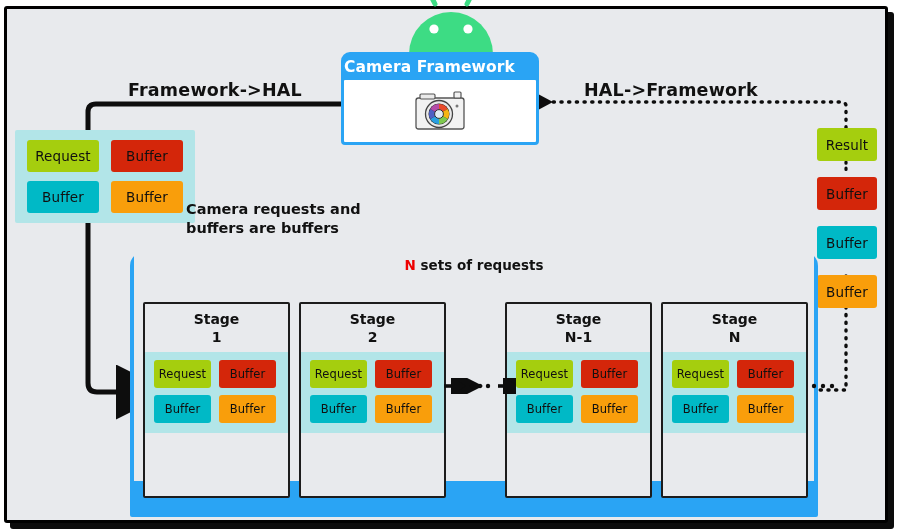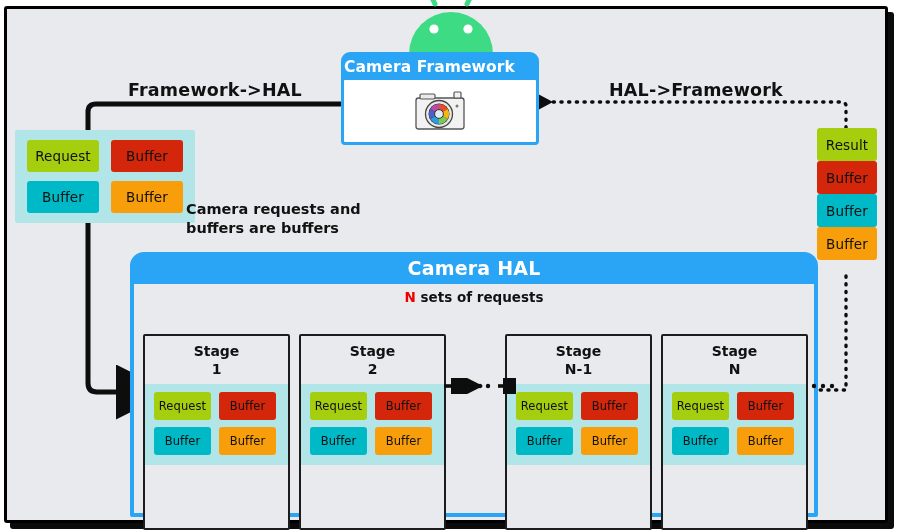--- a/index.html
+++ b/index.html
@@ -68,21 +68,21 @@
   
   .lbl {
     position: absolute;
     font-size: 17.5px;
     font-weight: 700;
     color: #111111;
     white-space: nowrap;
     letter-spacing: .2px;
   }
   #lbl-fw-hal { left: 128px; top: 80px; }
-  #lbl-hal-fw { left: 609px; top: 80px; }
+  #lbl-hal-fw { left: 584px; top: 80px; }
 
   
   .grp {
     position: absolute;
     background: #b2e5e8;
     border-radius: 2px;
     padding: 10px 12px;
     display: grid;
     grid-template-columns: 72px 72px;
     grid-gap: 9px 12px;
@@ -112,21 +112,21 @@
     color: #111111;
     line-height: 19px;
   }
 
   
   #result-col {
     position: absolute;
     left: 817px; top: 128px;
     display: flex;
     flex-direction: column;
-    gap: 0;
+    gap: 16px;
   }
   #result-col .chip { width: 60px; height: 33px; }
 
   
   .hal {
     position: absolute;
     left: 130px; top: 252px;
     width: 688px; height: 265px;
     background: #2aa4f4;
     border-radius: 14px 14px 2px 2px;
@@ -288,21 +288,20 @@
   </div>
 
   <div id="result-col">
     <div class="chip c-green">Result</div>
     <div class="chip c-red">Buffer</div>
     <div class="chip c-cyan">Buffer</div>
     <div class="chip c-orange">Buffer</div>
   </div>
 
   <div class="hal">
-    <div class="hal-title">Camera HAL</div>
     <div class="hal-inner">
 
       <div class="hal-note">
         <div><span class="n">N</span><span> sets of requests</span></div>
       </div>
 
       <div class="stages">
 
         <div class="stage" id="stage-1">
           <div class="stage-hd">

